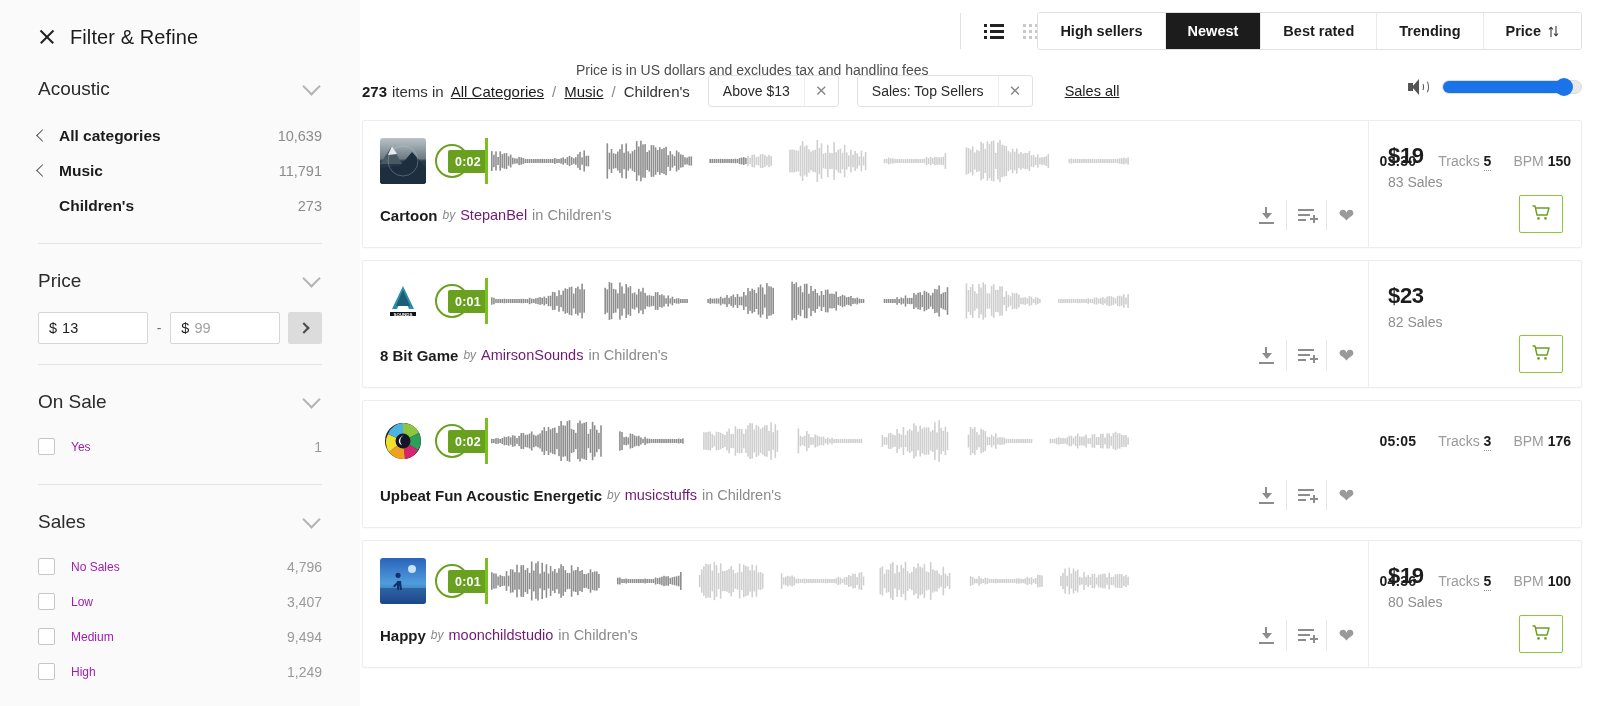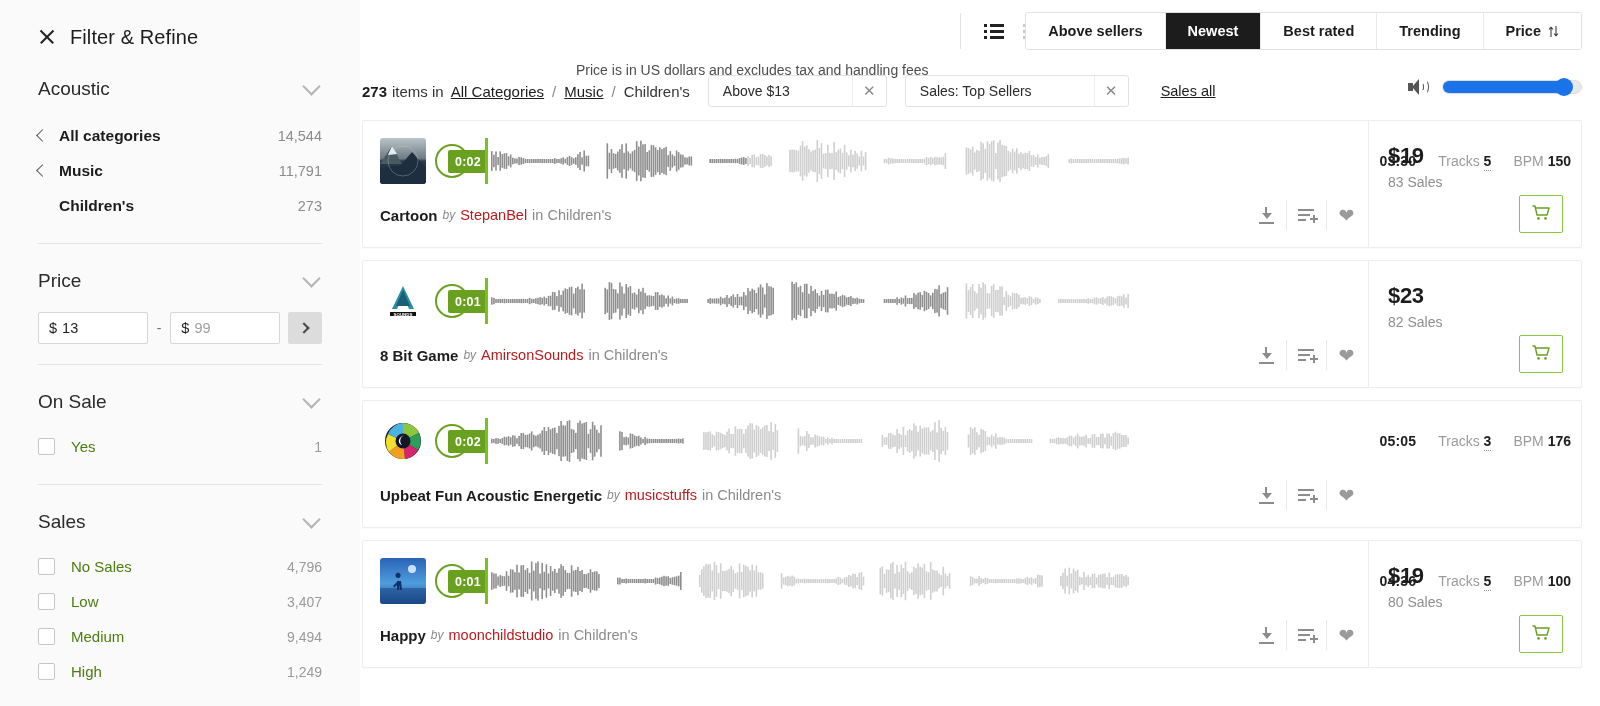--- a/index.html
+++ b/index.html
@@ -67,21 +67,21 @@
     width: 36px; height: 32px; background: #dcdcdc; border: none; border-radius: 2px;
     display: flex; align-items: center; justify-content: center; margin-left: 8px; cursor: pointer;
   }
   .price-go i {
     width: 8px; height: 8px; border-right: 2px solid #4a4a4a; border-top: 2px solid #4a4a4a;
     transform: rotate(45deg); margin-left: -3px;
   }
 
   .check-row { display: flex; align-items: center; height: 35px; cursor: pointer; }
   .checkbox { width: 17px; height: 17px; border: 1px solid #c6c6c6; background: #fff; border-radius: 2px; flex:0 0 17px;}
-  .check-label { margin-left: 16px; font-size: 15px; color: #4d7c0f; }
+  .check-label { margin-left: 16px; font-size: 12px; color: #a21caf; }
   .check-count { margin-left: auto; color: #9a9a9a; font-size: 14px; }
 
   
   .main { flex: 1 1 auto; position: relative; background: #fff; }
 
   .topbar { height: 62px; display: flex; align-items: center; position: relative; padding-right: 18px; }
   .price-note {
     position: absolute; left: 216px; top: 25px; font-size: 14px; color: #4d4d4d; margin-top: 37px;
   }
   .view-toggle {
@@ -115,21 +115,21 @@
     height: 58px; display: flex; align-items: center; padding-left: 2px; position: relative;
     gap: 0px;
   }
   .crumb-count { font-size: 15px; color: #1c1c1c; font-weight: bold; }
   .crumb-txt { font-size: 15px; color: #333; margin-left: 5px; }
   .crumb-link { font-size: 15px; color: #1c1c1c; text-decoration: underline; margin-left: 7px; cursor: pointer; }
   .crumb-sep { font-size: 15px; color: #8a8a8a; margin: 0 8px; }
   .crumb-cur { font-size: 15px; color: #333; }
   .chip {
     display: flex; align-items: center; height: 32px; border: 1px solid #e2e2e2;
-    border-radius: 3px; margin-left: 18px; background: #fff; overflow: hidden; gap: 48px;
+    border-radius: 3px; margin-left: 18px; background: #fff; overflow: hidden;
   }
   .chip-label { padding: 0 14px; font-size: 14px; color: #2b2b2b; white-space: nowrap; }
   .chip-x {
     width: 34px; height: 100%; display: flex; align-items: center; justify-content: center;
     border-left: 1px solid #eee; color: #8a8a8a; font-size: 15px; cursor: pointer;
   }
   .clear-all { margin-left: 32px; font-size: 14.5px; color: #1c1c1c; text-decoration: underline; cursor: pointer; }
 
   .volume { position: absolute; right: 18px; top: 16px; display: flex; align-items: center; gap: 14px; }
   .spk { width: 20px; height: 18px; position: relative; }
@@ -200,21 +200,21 @@
   .cart-btn {
     position: absolute; right: 18px; bottom: 14px; width: 44px; height: 38px;
     border: 1px solid #8bc63f; border-radius: 2px; background: #fff;
     display: flex; align-items: center; justify-content: center; cursor: pointer;
   }
   .cart-ico { color: #6aa020; font-size: 17px; line-height: 1; }
 
   .tc-bottom { position: absolute; left: 17px; bottom: 17px; right: 215px; display: flex; align-items: center; }
   .tname { font-size: 15px; font-weight: bold; color: #1c1c1c; }
   .tby { font-size: 12px; color: #8a8a8a; font-style: italic; margin-left: 5px; }
-  .tauthor { font-size: 14.5px; color: #b91c1c; margin-left: 5px; }
+  .tauthor { font-size: 14.5px; color: #701a75; margin-left: 5px; }
   .tin { font-size: 14.5px; color: #8a8a8a; margin-left: 5px; }
 
   .actions { margin-left: auto; display: flex; align-items: center; gap: 0; }
   .act { width: 40px; height: 30px; display: flex; align-items: center; justify-content: center; cursor: pointer; }
   .act + .act { border-left: 1px solid #e6e6e6; }
   .dl { position: relative; width: 17px; height: 17px; }
   .dl .stem { position: absolute; left: 7.5px; top: 0; width: 2px; height: 9px; background: #8c8c8c; }
   .dl .head {
     position: absolute; left: 4px; top: 6px; width: 0; height: 0;
     border-left: 5px solid transparent; border-right: 5px solid transparent; border-top: 6px solid #8c8c8c;
@@ -242,21 +242,21 @@
 
     <section class="facet">
       <div class="facet-head">
         <span class="facet-title">Acoustic</span>
         <span class="chev-down"></span>
       </div>
       <div class="cat-list">
         <div class="cat-row">
           <span class="chev-left"></span>
           <span class="cat-label">All categories</span>
-          <span class="cat-count">14,544</span>
+          <span class="cat-count">10,639</span>
         </div>
         <div class="cat-row">
           <span class="chev-left"></span>
           <span class="cat-label">Music</span>
           <span class="cat-count">11,791</span>
         </div>
         <div class="cat-row">
           <span class="chev-spacer"></span>
           <span class="cat-label">Children's</span>
           <span class="cat-count">273</span>
@@ -363,21 +363,21 @@
               <i></i>
               <i></i>
               <i></i>
               <i></i>
               <i></i>
           </span>
         </div>
       </div>
 
       <div class="sort-group">
-        <div class="sort-btn">Above sellers</div>
+        <div class="sort-btn">High sellers</div>
         <div class="sort-btn active">Newest</div>
         <div class="sort-btn">Best rated</div>
         <div class="sort-btn">Trending</div>
         <div class="sort-btn">
           <span>Price</span>
           <span class="sort-arrows">
             <svg width="11" height="13" viewBox="0 0 11 13">
               <path d="M3 12 L3 2 M3 2 L1 4.5 M3 2 L5 4.5" stroke="#3b3b3b" stroke-width="1.1" fill="none"></path>
               <path d="M8 1 L8 11 M8 11 L6 8.5 M8 11 L10 8.5" stroke="#3b3b3b" stroke-width="1.1" fill="none"></path>
             </svg>

